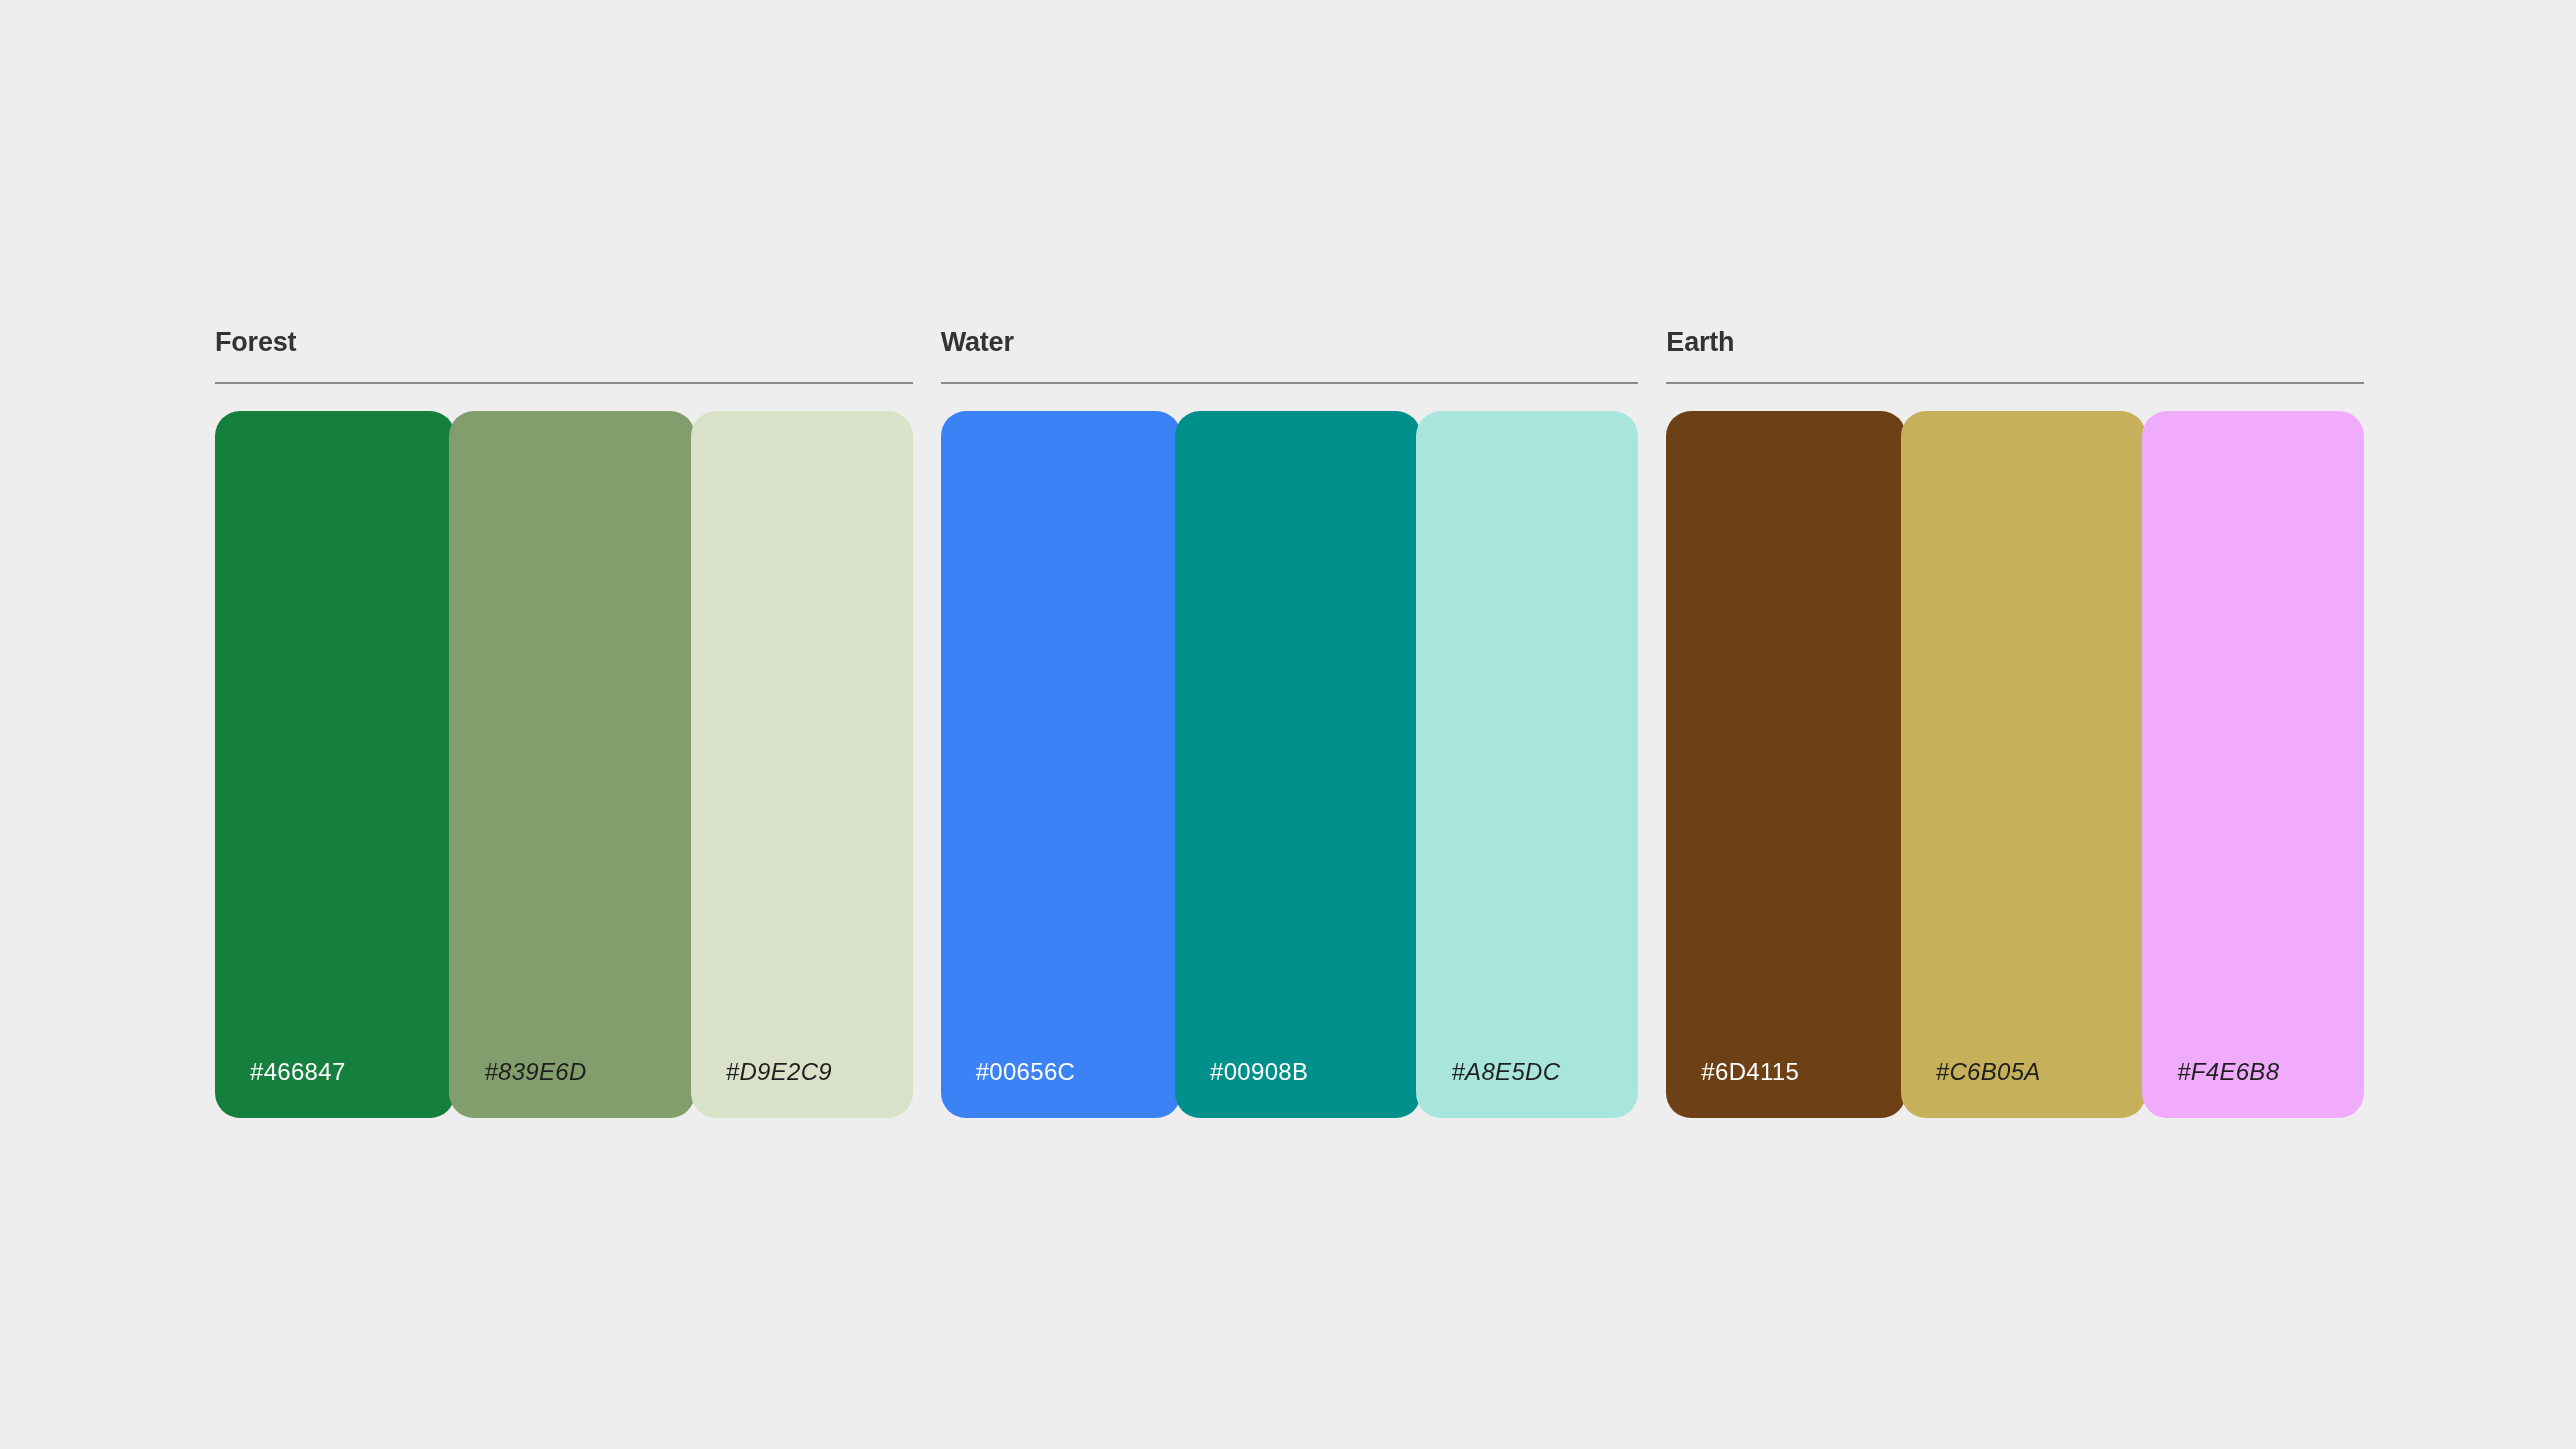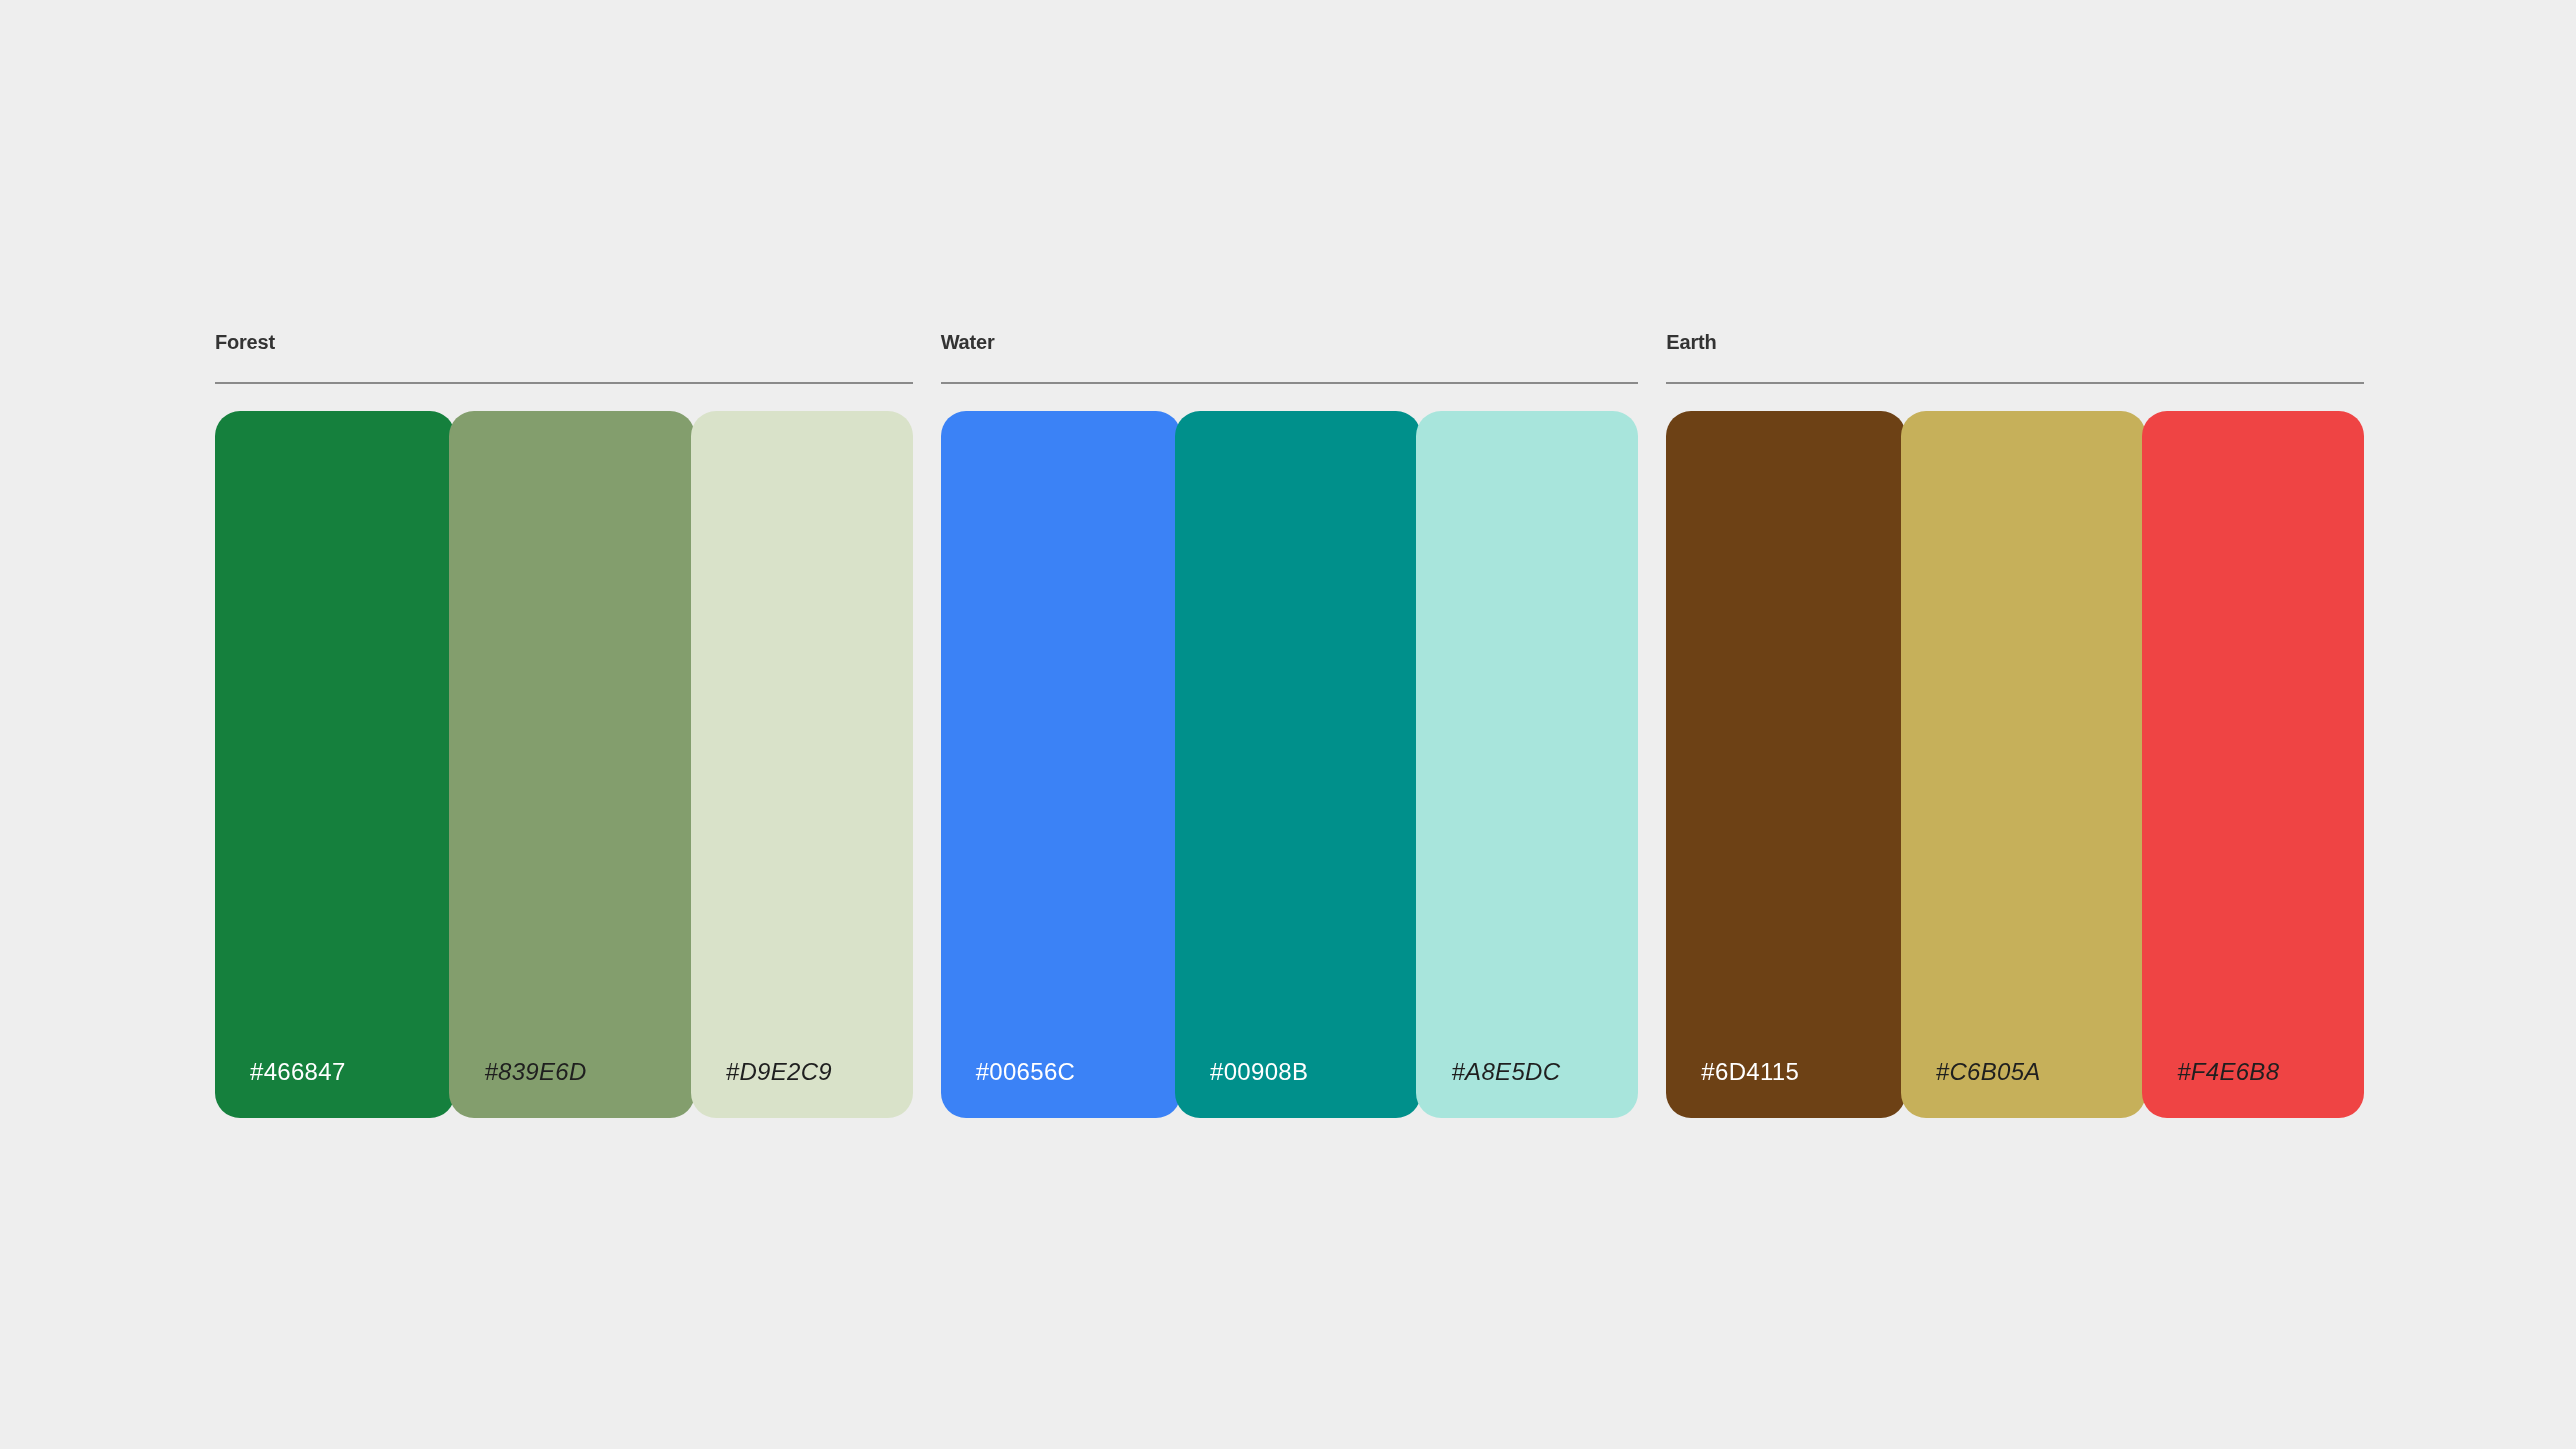--- a/index.html
+++ b/index.html
@@ -26,21 +26,21 @@
   }
 
   .palette-group {
     flex: 1 1 0;
     display: flex;
     flex-direction: column;
     min-width: 0;
   }
 
   .group-heading {
-    font-size: 20px;
+    font-size: 27px;
     font-weight: bold;
     color: #333333;
     letter-spacing: -0.2px;
     line-height: 33px;
     padding-bottom: 23px;
     white-space: nowrap;
   }
 
   .group-rule {
     height: 1.9px;
@@ -132,20 +132,20 @@
   <div class="palette-group">
     <div class="group-heading" style="color: rgb(51, 51, 51);">Earth</div>
     <div class="group-rule" style="background-color: rgb(138, 138, 138);"></div>
     <div class="swatch-row">
       <div class="swatch swatch-1" style="background-color: rgb(109, 65, 21);">
         <span class="swatch-hex hex-light">#6D4115</span>
       </div>
       <div class="swatch swatch-2" style="background-color: rgb(198, 176, 90);">
         <span class="swatch-hex hex-dark">#C6B05A</span>
       </div>
-      <div class="swatch swatch-3" style="background-color: #ef4444;">
+      <div class="swatch swatch-3" style="background-color: #f0abfc;">
         <span class="swatch-hex hex-dark">#F4E6B8</span>
       </div>
     </div>
   </div>
 
 </div>
 
 
 </body></html>

